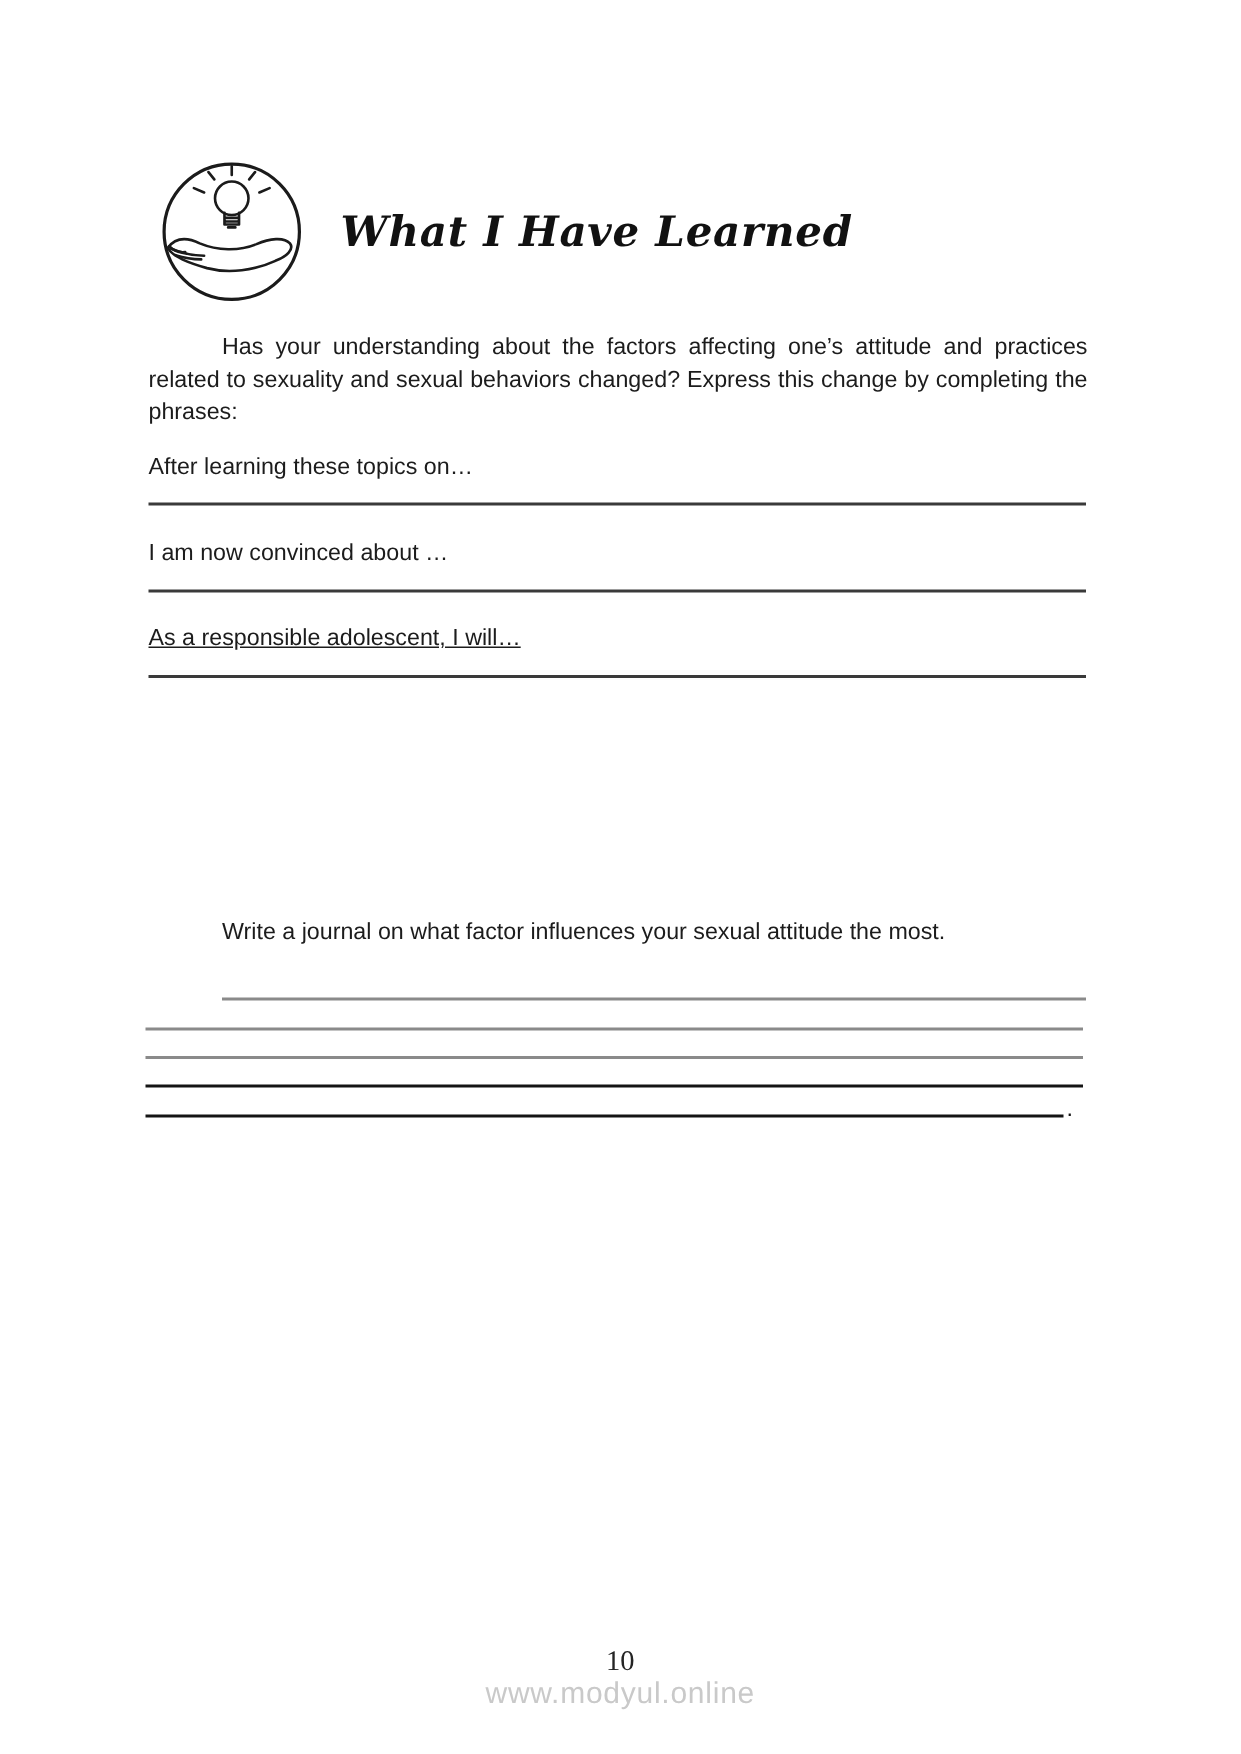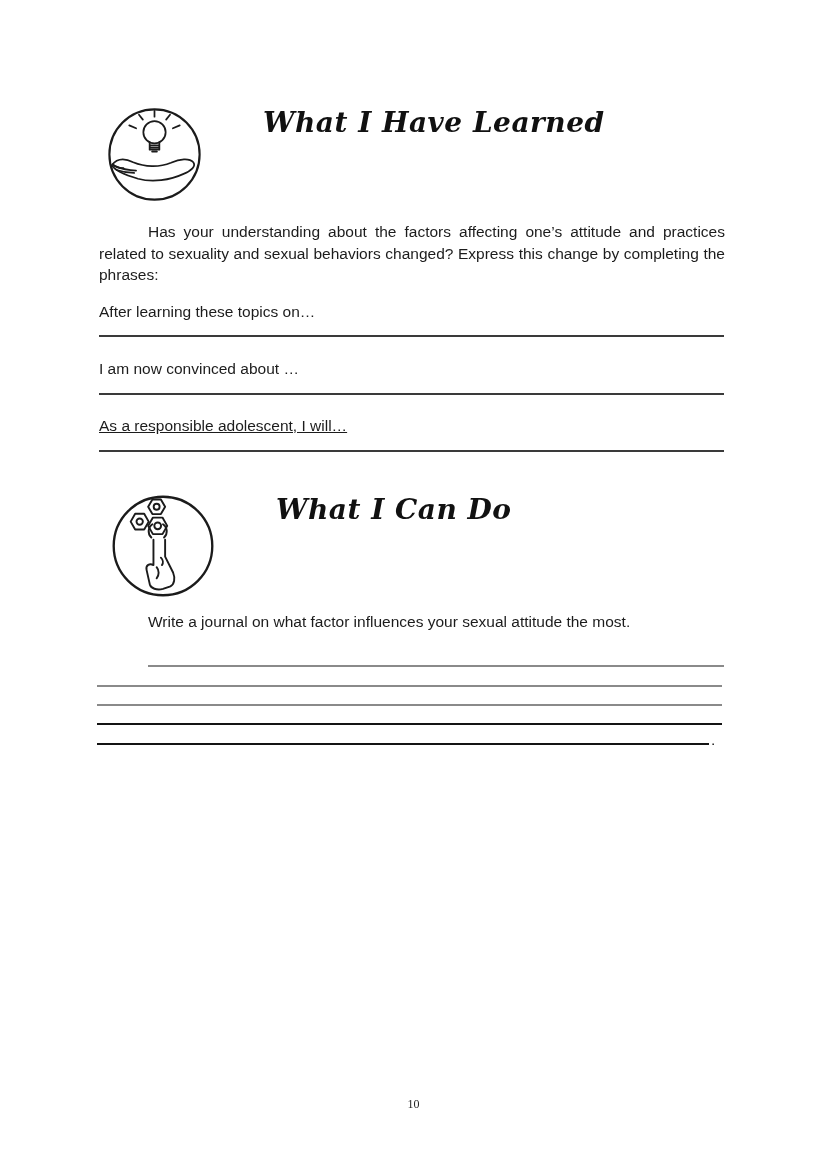--- a/index.html
+++ b/index.html
@@ -10,21 +10,21 @@
     height: 1169px;
     background: #ffffff;
     font-family: "Liberation Sans", sans-serif;
     color: #1c1c1c;
     overflow: hidden;
     margin: 0 auto;
   }
   .sec-header {
     position: absolute;
     display: flex;
-    gap: 36px;
+    align-items: center;
   }
   .sec-header .icon-wrap { flex: 0 0 auto; display: block; }
   .sec-header .icon-wrap svg { display: block; }
   .heading {
     font-family: "DejaVu Serif", serif;
     font-weight: 700;
     font-style: italic;
     font-size: 28px;
     letter-spacing: 0.5px;
     color: #111;
@@ -72,21 +72,21 @@
     left: 711px; top: 731px;
     font-size: 15.5px;
     color: #141414;
   }
 
   .page-number {
     position: absolute;
     left: 0; top: 1097px; width: 100%;
     text-align: center;
     font-family: "Liberation Serif", serif;
-    font-size: 12px;
+    font-size: 19px;
     color: #242424;
   }
   .watermark {
     position: absolute;
     left: 0; top: 1118px; width: 100%;
     text-align: center;
     font-size: 20px;
     letter-spacing: 0.5px;
     color: #c9c9c9;
   }
@@ -120,45 +120,26 @@
 
   <p class="body-text prompt-1">After learning these topics on…</p>
   <div class="wline line-s1 line-s1-1"></div>
 
   <p class="body-text prompt-2">I am now convinced about …</p>
   <div class="wline line-s1 line-s1-2"></div>
 
   <p class="body-text prompt-3">As a responsible adolescent, I will…</p>
   <div class="wline line-s1 line-s1-3"></div>
 
-  <div class="sec-header hdr-2">
-    <span class="icon-wrap">
-      <svg width="106" height="106" viewBox="0 0 100 100">
-        <circle class="icon-stroke" cx="50" cy="50" r="46.5"></circle>
-
-        <polygon class="icon-stroke-thin" points="36.5,27 32.25,34.4 23.75,34.4 19.5,27 23.75,19.6 32.25,19.6"></polygon>
-        <circle class="icon-stroke-thin" cx="28" cy="27" r="3"></circle>
-        <polygon class="icon-stroke-thin" points="52,13 48,19.9 40,19.9 36,13 40,6.1 48,6.1"></polygon>
-        <circle class="icon-stroke-thin" cx="44" cy="13" r="2.8"></circle>
-        <polygon class="icon-stroke-thin" points="54,31 49.5,38.8 40.5,38.8 36,31 40.5,23.2 49.5,23.2"></polygon>
-        <circle class="icon-stroke-thin" cx="45" cy="31" r="3.2"></circle>
-
-        <path class="icon-stroke-thin" d="M39,42 C35,38 36,32 40,29.5 M51,42 C55,38 54,32 50,29.5"></path>
-
-        <path class="icon-stroke-thin" d="M41,44 L41,68 C37.5,66 33.5,68 34.5,72.5 L37.5,86 C38.5,90 44,92 50,90.5 L57,88 C61,86 61.5,80 59.5,75 L52,60 L52,44"></path>
-        <path class="icon-stroke-thin" d="M44,70 C46.5,73 46.5,77.5 44,80.5 M48,61 C50,63 50.5,66 49,68"></path>
-      </svg>
-    </span>
-    <h1 class="heading">What I Can Do</h1>
-  </div>
 
   <p class="body-text task">Write a journal on what factor influences your sexual attitude the most.</p>
 
   <div class="wline line-s2-gray ans-1"></div>
   <div class="wline line-s2-gray ans-2"></div>
   <div class="wline line-s2-gray ans-3"></div>
   <div class="wline line-s2-dark ans-4"></div>
   <div class="wline line-s2-dark ans-5"></div>
   <span class="ans-period">.</span>
 
   <div class="page-number">10</div>
+  <div class="watermark">www.modyul.online</div>
 
 </div>
 
 </body></html>

